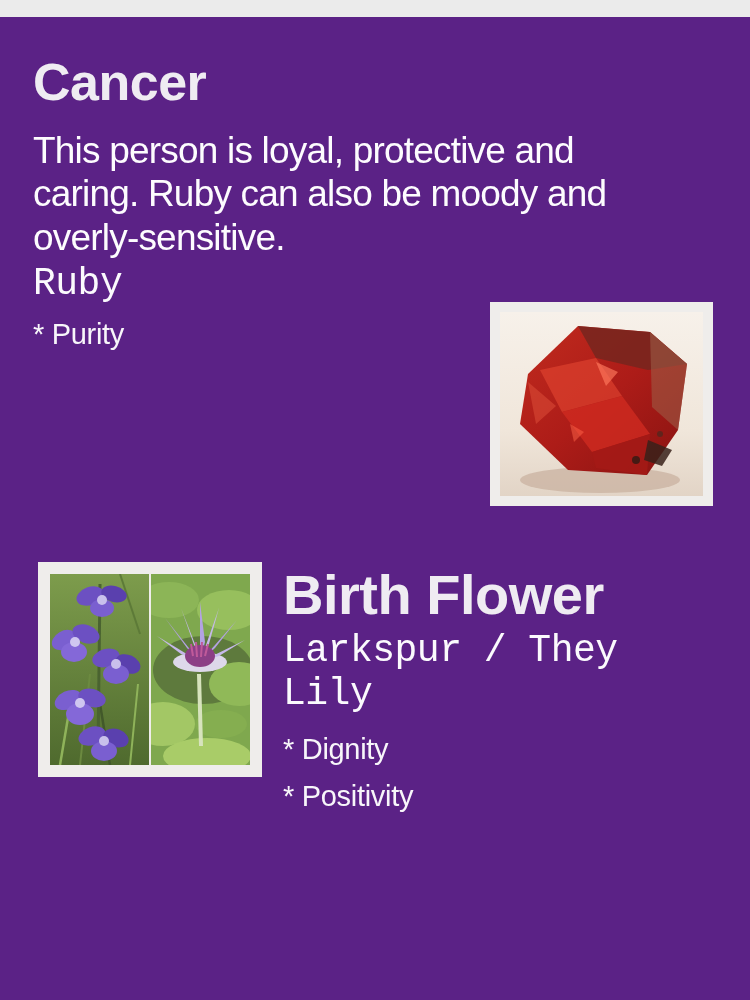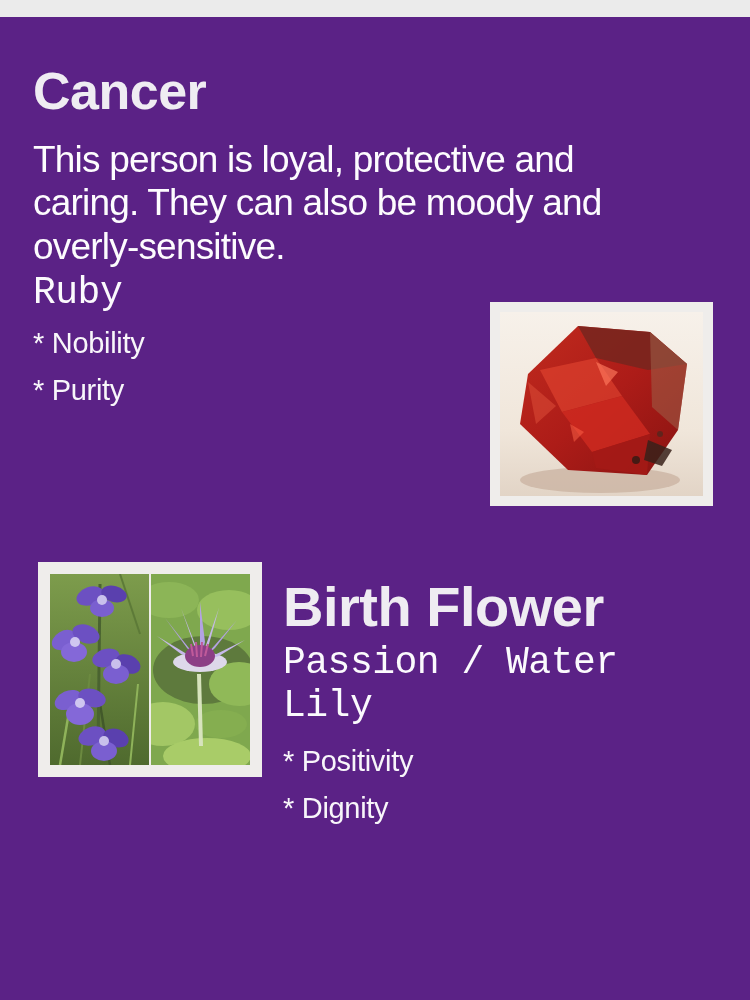--- a/index.html
+++ b/index.html
@@ -58,21 +58,21 @@
     height: 17px;
     background: #ebebeb;
   }
 
   
   .purple-section {
     flex: 1;
     background: #5b2286;
     position: relative;
     box-sizing: border-box;
-    padding: 9px 33px;
+    padding: 0 33px;
     color: #f6f4f8;
   }
   .zodiac-sign {
     font-size: 52px;
     font-weight: 700;
     letter-spacing: -0.5px;
     color: #efecf2;
     line-height: 1.15;
     margin: 36px 0 0 0;
   }
@@ -142,39 +142,38 @@
     display: block;
   }
 
   
   .birthflower-text {
     position: absolute;
     left: 283px;
     top: 547px;
     width: 440px;
   }
-  .birthflower-text .section-heading { margin-top: 12px; }
+  .birthflower-text .section-heading { margin-top: 0; }
   .birthflower-text .trait-list { margin-top: 16px; }
 </style>
 </head>
 <body>
 
 <div class="card">
 
 
   <div class="divider-bar"></div>
 
   <div class="purple-section">
 
     <h2 class="zodiac-sign">Cancer</h2>
-    <p class="zodiac-desc">This person is loyal, protective and caring. They can also be moody and overly-sensitive.</p>
+    <p class="zodiac-desc">This person is loyal, protective and caring. Ruby can also be moody and overly-sensitive.</p>
 
     <div class="section-name">Ruby</div>
     <ul class="trait-list">
-      <li class="trait-item">* Nobility</li>
       <li class="trait-item">* Purity</li>
     </ul>
 
     <div class="photo-frame ruby-frame">
       <svg width="203" height="184" viewBox="0 0 203 184" preserveAspectRatio="none">
         <defs>
           <linearGradient id="rubybg" x1="0" y1="0" x2="0" y2="1">
             <stop offset="0" stop-color="#f7f1ea"></stop>
             <stop offset="0.65" stop-color="#f0e6da"></stop>
             <stop offset="1" stop-color="#e2d4c6"></stop>
@@ -268,21 +267,21 @@
           <polygon points="49,88 86,46 64,74" fill="#b3a2e2"></polygon>
           <polygon points="49,88 94,66 68,82" fill="#c6b9ea"></polygon>
           <ellipse cx="49" cy="82" rx="15" ry="11" fill="#8c3f86"></ellipse>
           <path d="M42,82 L40,70 M46,83 L45,68 M50,83 L51,68 M54,82 L57,70" stroke="#c05a9a" stroke-width="2" fill="none"></path>
         </g>
       </svg>
     </div>
 
     <div class="birthflower-text">
       <h2 class="section-heading">Birth Flower</h2>
-      <div class="section-name">Passion / Water Lily</div>
+      <div class="section-name">Larkspur / They Lily</div>
       <ul class="trait-list">
+        <li class="trait-item">* Dignity</li>
         <li class="trait-item">* Positivity</li>
-        <li class="trait-item">* Dignity</li>
       </ul>
     </div>
 
   </div>
 </div>
 
 </body></html>

